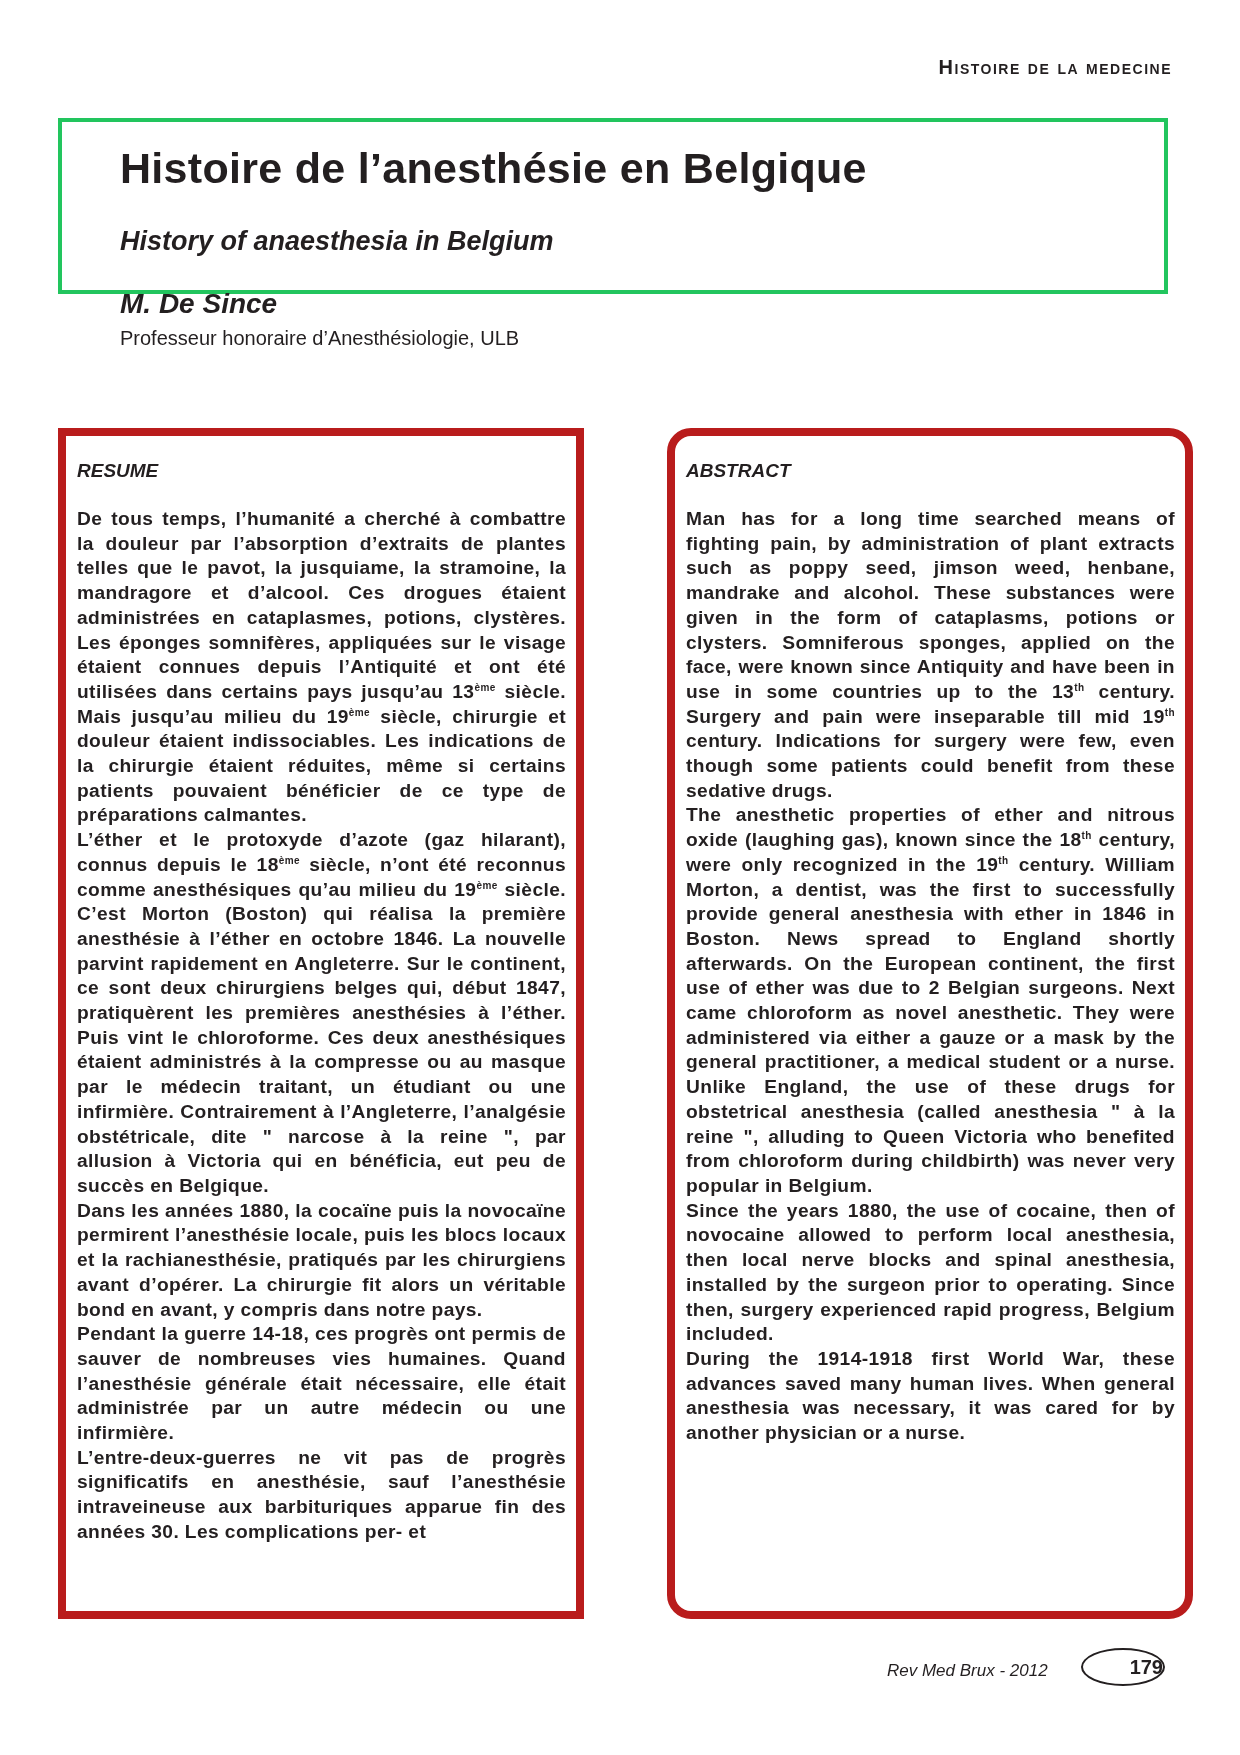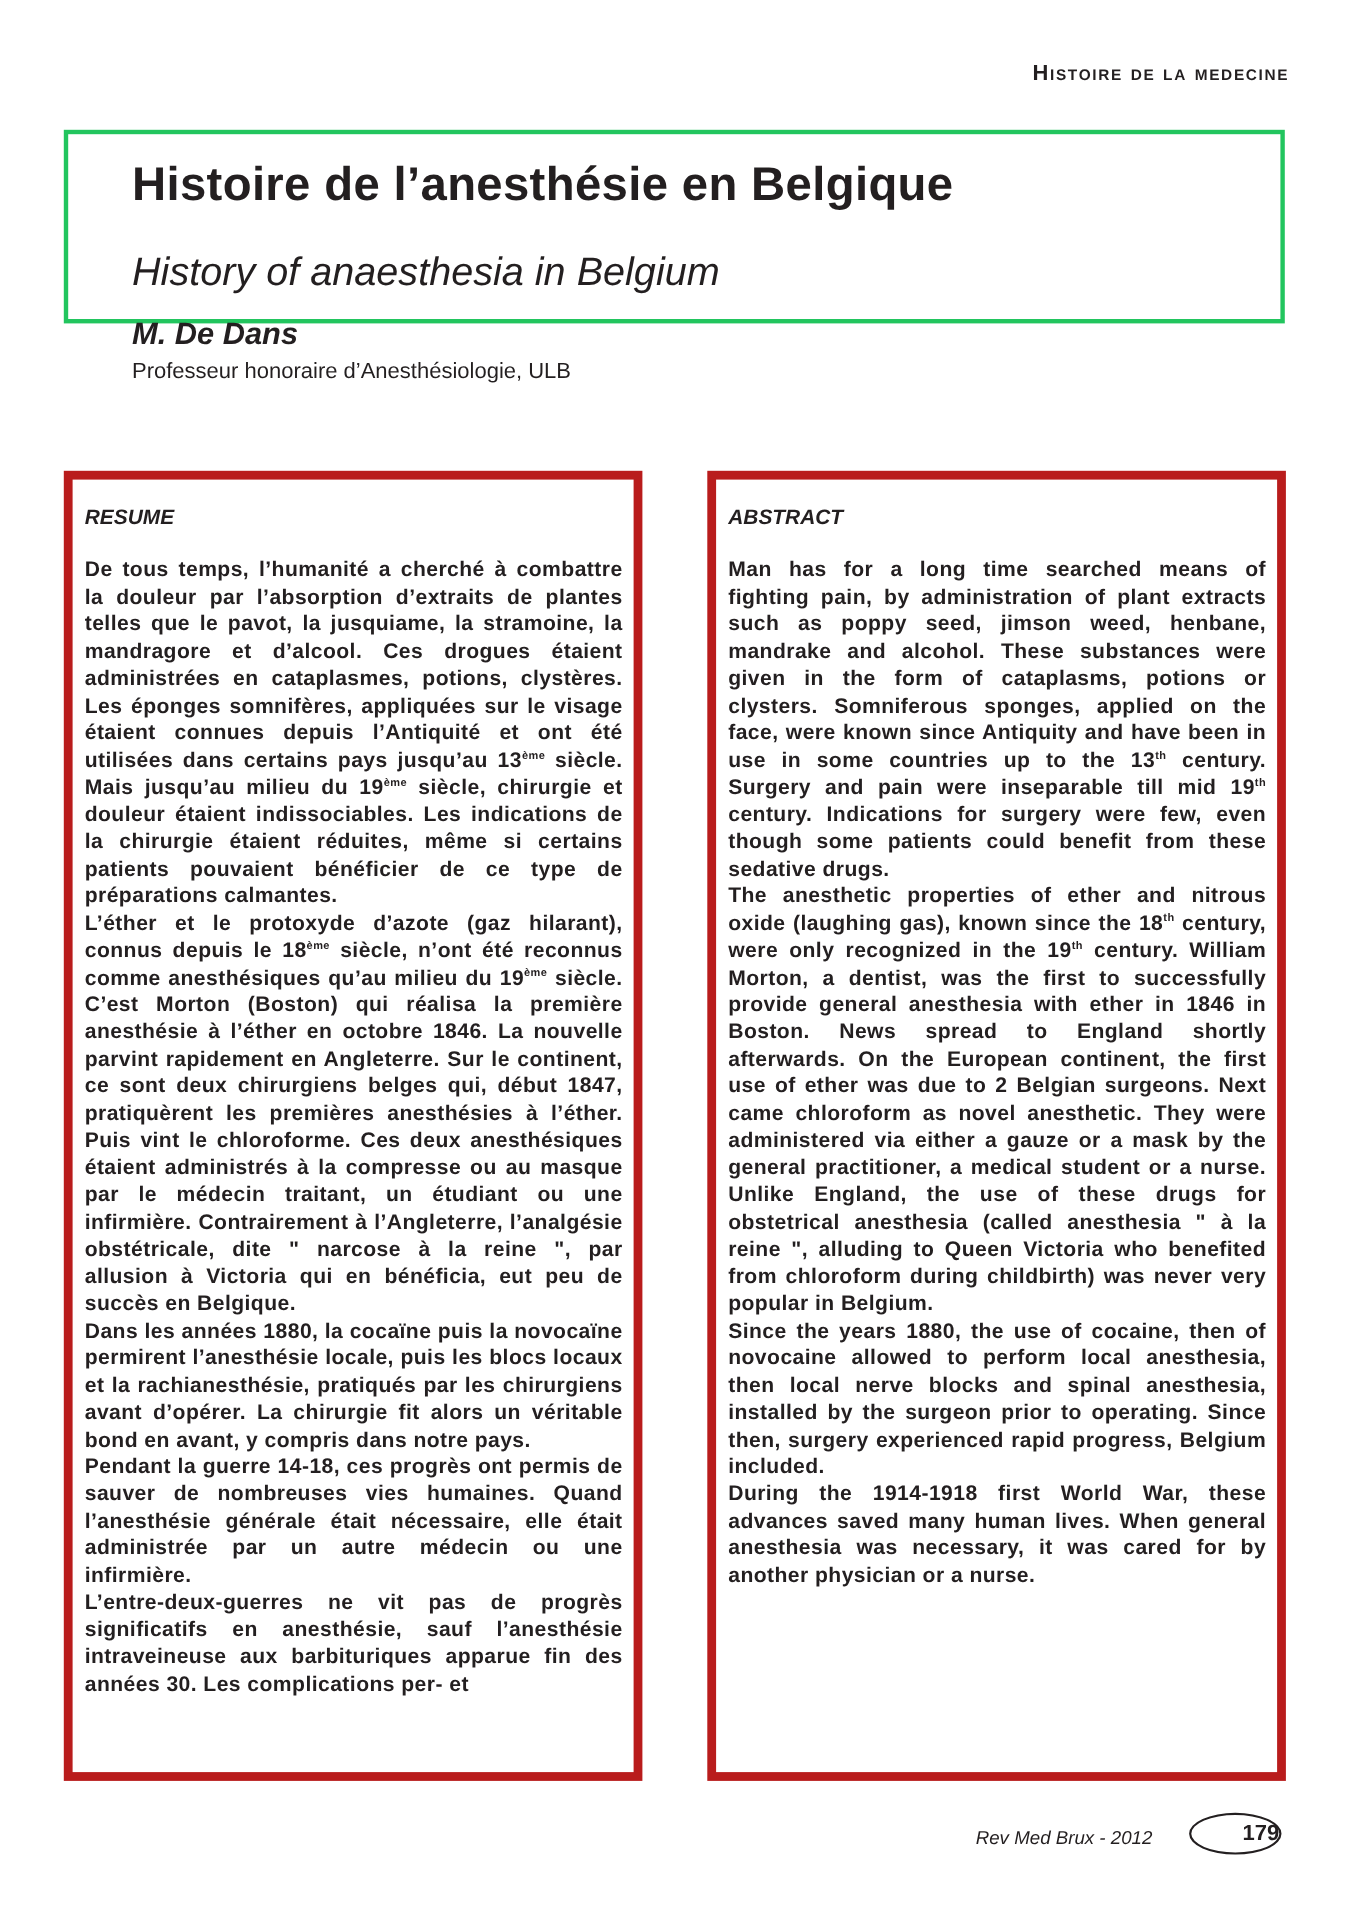--- a/index.html
+++ b/index.html
@@ -17,37 +17,37 @@
     .title-box {
       position: absolute; left: 58px; top: 118px; width: 1110px; height: 176px;
       border: 4px solid #22c55e; box-sizing: border-box;
     }
     .title {
       position: absolute; left: 58px; top: 22px; margin: 0;
       font-size: 43px; font-weight: bold; letter-spacing: 0.3px;
     }
     .subtitle {
       position: absolute; left: 58px; top: 104px; margin: 0;
-      font-size: 36px; font-weight: normal; font-style: italic; text-align: right;
+      font-size: 27px; font-weight: bold; font-style: italic; text-align: right;
     }
     .author {
       position: absolute; left: 58px; top: 166px; margin: 0;
       font-size: 28px; font-weight: bold; font-style: italic;
     }
     .affiliation {
       position: absolute; left: 58px; top: 205px; margin: 0;
       font-size: 20px; font-weight: normal;
     }
     .abs-box {
       position: absolute; top: 428px; width: 526px; height: 1191px;
       border: 8px solid #b91c1c; box-sizing: border-box;
       padding: 24px 10px 0 11px;
     }
     .abs-box.left { left: 58px; }
-    .abs-box.right { left: 643px; }
+    .abs-box.right { left: 667px; border-radius: 24px; }
     .abs-heading {
       font-weight: bold; font-style: italic; font-size: 19px;
       margin: 0 0 25px 0; line-height: 22px;
     }
     .abs-para {
       margin: 0; font-weight: bold; font-size: 19.2px;
       line-height: 24.7px; text-align: justify; letter-spacing: 0.4px;
     }
     .abs-para sup { font-size: 10px; line-height: 0; }
     .footer-journal {
@@ -61,21 +61,21 @@
     }
   </style>
 </head>
 <body>
 
 <div class="running-head">Histoire de la medecine</div>
 
 <div class="title-box">
   <h1 class="title">Histoire de l’anesthésie en Belgique</h1>
   <h2 class="subtitle">History of anaesthesia in Belgium</h2>
-  <p class="author">M. De Dans</p>
+  <p class="author">M. De Since</p>
   <p class="affiliation">Professeur honoraire d’Anesthésiologie, ULB</p>
 </div>
 
 <div class="abs-box left">
   <div class="abs-heading">RESUME</div>
   <p class="abs-para">De tous temps, l’humanité a cherché à combattre la douleur par l’absorption d’extraits de plantes telles que le pavot, la jusquiame, la stramoine, la mandragore et d’alcool. Ces drogues étaient administrées en cataplasmes, potions, clystères. Les éponges somnifères, appliquées sur le visage étaient connues depuis l’Antiquité et ont été utilisées dans certains pays jusqu’au 13<sup>ème</sup> siècle. Mais jusqu’au milieu du 19<sup>ème</sup> siècle, chirurgie et douleur étaient indissociables. Les indications de la chirurgie étaient réduites, même si certains patients pouvaient bénéficier de ce type de préparations calmantes.</p>
   <p class="abs-para">L’éther et le protoxyde d’azote (gaz hilarant), connus depuis le 18<sup>ème</sup> siècle, n’ont été reconnus comme anesthésiques qu’au milieu du 19<sup>ème</sup> siècle. C’est Morton (Boston) qui réalisa la première anesthésie à l’éther en octobre 1846. La nouvelle parvint rapidement en Angleterre. Sur le continent, ce sont deux chirurgiens belges qui, début 1847, pratiquèrent les premières anesthésies à l’éther. Puis vint le chloroforme. Ces deux anesthésiques étaient administrés à la compresse ou au masque par le médecin traitant, un étudiant ou une infirmière. Contrairement à l’Angleterre, l’analgésie obstétricale, dite " narcose à la reine ", par allusion à Victoria qui en bénéficia, eut peu de succès en Belgique.</p>
   <p class="abs-para">Dans les années 1880, la cocaïne puis la novocaïne permirent l’anesthésie locale, puis les blocs locaux et la rachianesthésie, pratiqués par les chirurgiens avant d’opérer. La chirurgie fit alors un véritable bond en avant, y compris dans notre pays.</p>
   <p class="abs-para">Pendant la guerre 14-18, ces progrès ont permis de sauver de nombreuses vies humaines. Quand l’anesthésie générale était nécessaire, elle était administrée par un autre médecin ou une infirmière.</p>
   <p class="abs-para">L’entre-deux-guerres ne vit pas de progrès significatifs en anesthésie, sauf l’anesthésie intraveineuse aux barbituriques apparue fin des années 30. Les complications per- et</p>

